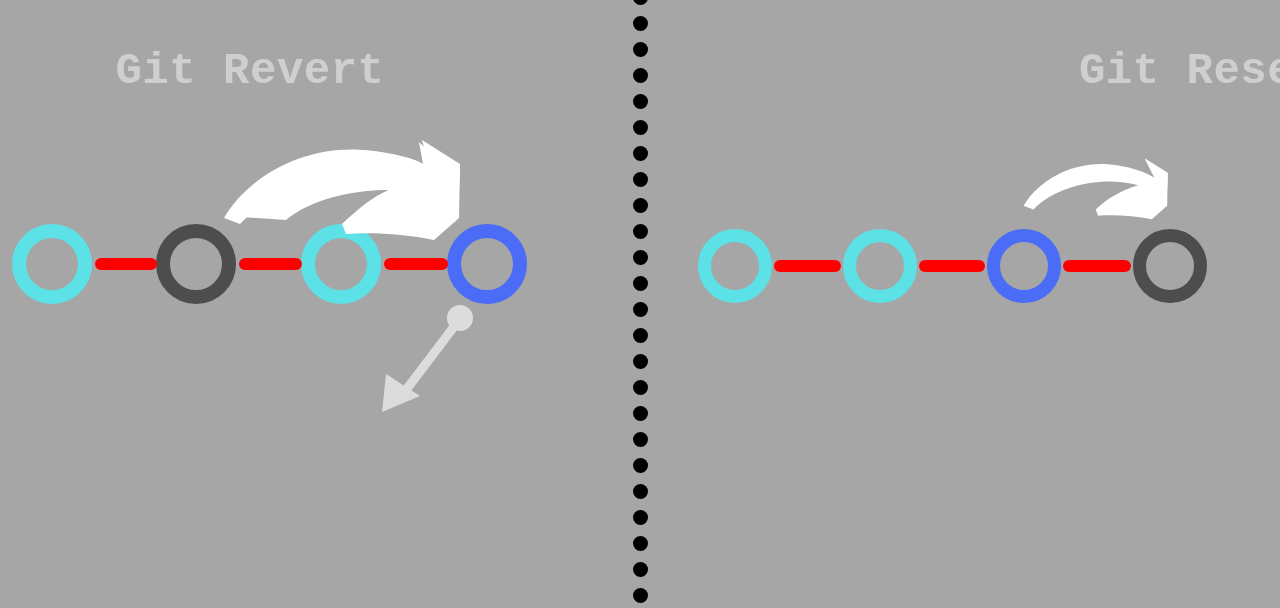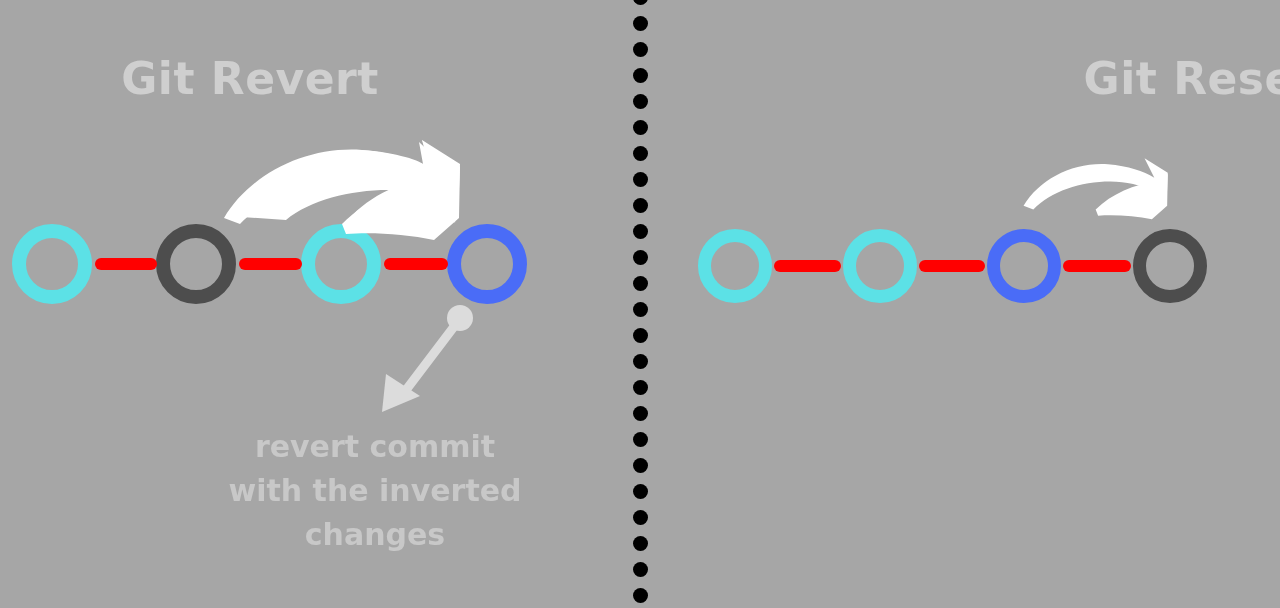--- a/index.html
+++ b/index.html
@@ -12,22 +12,23 @@
   }
   #canvas {
     position: relative;
     width: 1280px;
     height: 608px;
     background: #a6a6a6;
     overflow: hidden;
   }
   .panel {
     position: absolute;
-    top: 15px;
+    top: 8px;
     height: 496px;
+    font-family: Liberation Mono, monospace;
   }
   #panel-revert { left: 0; width: 620px; }
   #panel-reset  { left: 660px; width: 620px; }
 
   .panel-title {
     position: absolute;
     width: 100%;
     text-align: center;
     font-weight: bold;
     font-size: 44px;
@@ -146,25 +147,20 @@
       C 196 106, 162 104, 136 106
       Z"></path>
   </svg>
 
   <svg class="mini-arrow" style="left:372px; top:302px;" width="110" height="120" viewBox="0 0 110 120">
     <circle cx="88" cy="16" r="13" fill="#dcdcdc"></circle>
     <line x1="84" y1="22" x2="34" y2="88" stroke="#dcdcdc" stroke-width="9" stroke-linecap="round"></line>
     <path fill="#dcdcdc" d="M 10 110 L 14 72 L 48 94 Z"></path>
   </svg>
 
-  <div class="caption" style="left:200px; top:425px; width:350px;">
-    <div>revert commit</div>
-    <div>with the inverted</div>
-    <div>changes</div>
-  </div>
 
   <div id="divider">
       <div class="dot" style="top: 0px; width: 15px; height: 15px; background: rgb(0, 0, 0);"></div>
       <div class="dot" style="top: 26px; width: 15px; height: 15px; background: rgb(0, 0, 0);"></div>
       <div class="dot" style="top: 52px; width: 15px; height: 15px; background: rgb(0, 0, 0);"></div>
       <div class="dot" style="top: 78px; width: 15px; height: 15px; background: rgb(0, 0, 0);"></div>
       <div class="dot" style="top: 104px; width: 15px; height: 15px; background: rgb(0, 0, 0);"></div>
       <div class="dot" style="top: 130px; width: 15px; height: 15px; background: rgb(0, 0, 0);"></div>
       <div class="dot" style="top: 156px; width: 15px; height: 15px; background: rgb(0, 0, 0);"></div>
       <div class="dot" style="top: 182px; width: 15px; height: 15px; background: rgb(0, 0, 0);"></div>

